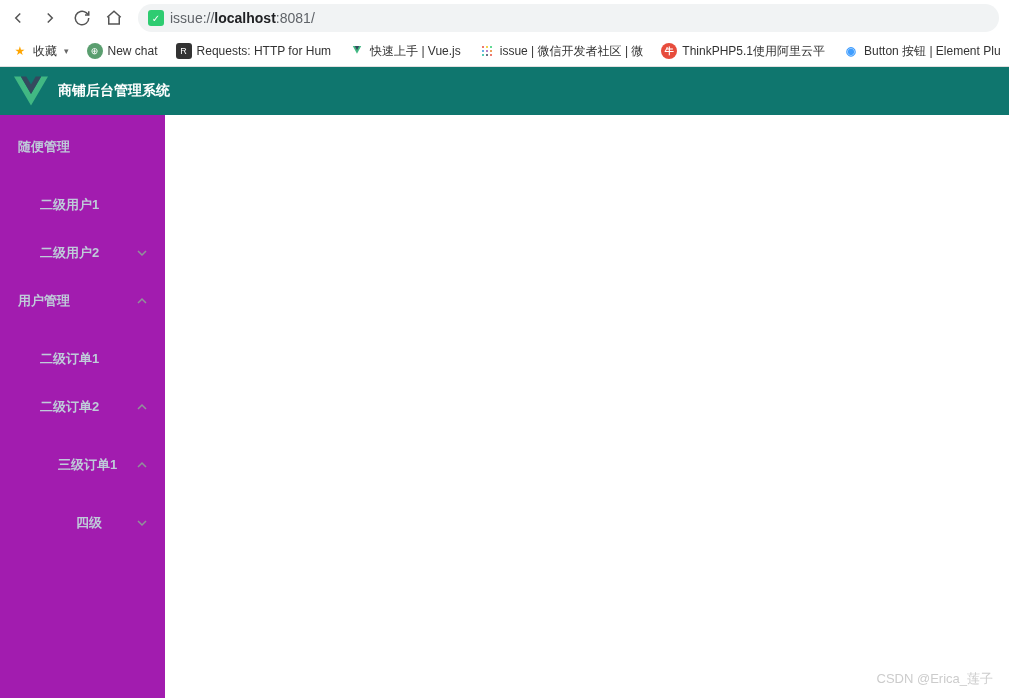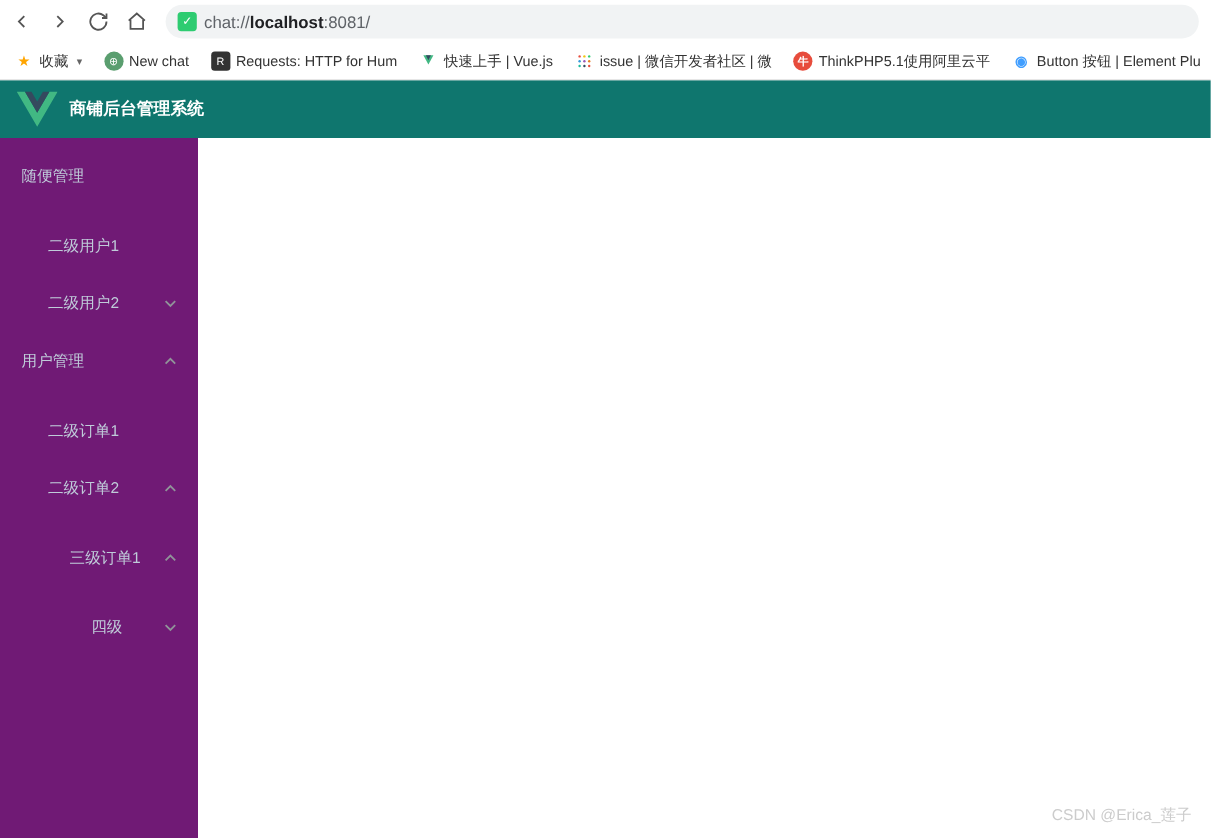--- a/index.html
+++ b/index.html
@@ -30,21 +30,21 @@
     .bm-red-circle { background: #e74c3c; border-radius: 50%; color: #fff; font-size: 9px; font-weight: bold; }
     .bm-blue-c { color: #409eff; font-weight: bold; }
     
     
     .app-container { display: flex; flex-direction: column; height: calc(698px - 66px); }
     .app-header { background: #0f766e; color: #fff; height: 48px; display: flex; align-items: center; padding: 0 14px; gap: 10px; }
     .vue-logo svg { width: 34px; height: 34px; display: block; }
     .app-title { font-size: 14px; font-weight: 600; }
     
     .app-body { flex: 1; display: flex; overflow: hidden; }
-    .sidebar { width: 165px; background: #701a75; color: #bfcbd9; padding-top: 8px; overflow-y: auto; }
+    .sidebar { width: 165px; background: #a21caf; color: #bfcbd9; padding-top: 8px; overflow-y: auto; font-weight: bold; }
     .content-area { flex: 1; background: #fff; }
     
     .menu-item { display: flex; align-items: center; justify-content: space-between; height: 48px; padding: 0 18px; cursor: pointer; font-size: 13px; color: #bfcbd9; }
     .menu-item.l2 { padding-left: 40px; }
     .menu-item.l3 { padding-left: 58px; }
     .menu-item.l4 { padding-left: 76px; }
     .menu-label { white-space: nowrap; overflow: hidden; }
     .menu-arrow { color: #909399; font-size: 10px; display: flex; align-items: center; }
     .menu-arrow svg { width: 10px; height: 10px; }
     
@@ -73,21 +73,21 @@
     </div>
     <div class="nav-btn">
       <svg viewBox="0 0 24 24" fill="none" stroke="currentColor" stroke-width="2">
           <path d="M3 11l9-8 9 8"></path>
           <path d="M5 10v10h14V10"></path>
         </svg>
     </div>
     <div class="url-bar">
       <span class="shield-icon">✓</span>
       <span class="url-text">
-        <span class="scheme">chat://</span><span class="host">localhost</span><span class="port">:8081</span><span class="path">/</span>
+        <span class="scheme">issue://</span><span class="host">localhost</span><span class="port">:8081</span><span class="path">/</span>
       </span>
     </div>
   </div>
   <div class="bookmarks-row">
     <div class="bookmark-item">
       <span class="bm-icon bm-star">★</span>
       <span>收藏</span>
       <span class="bm-chev">▾</span>
     </div>
     <div class="bookmark-item">

